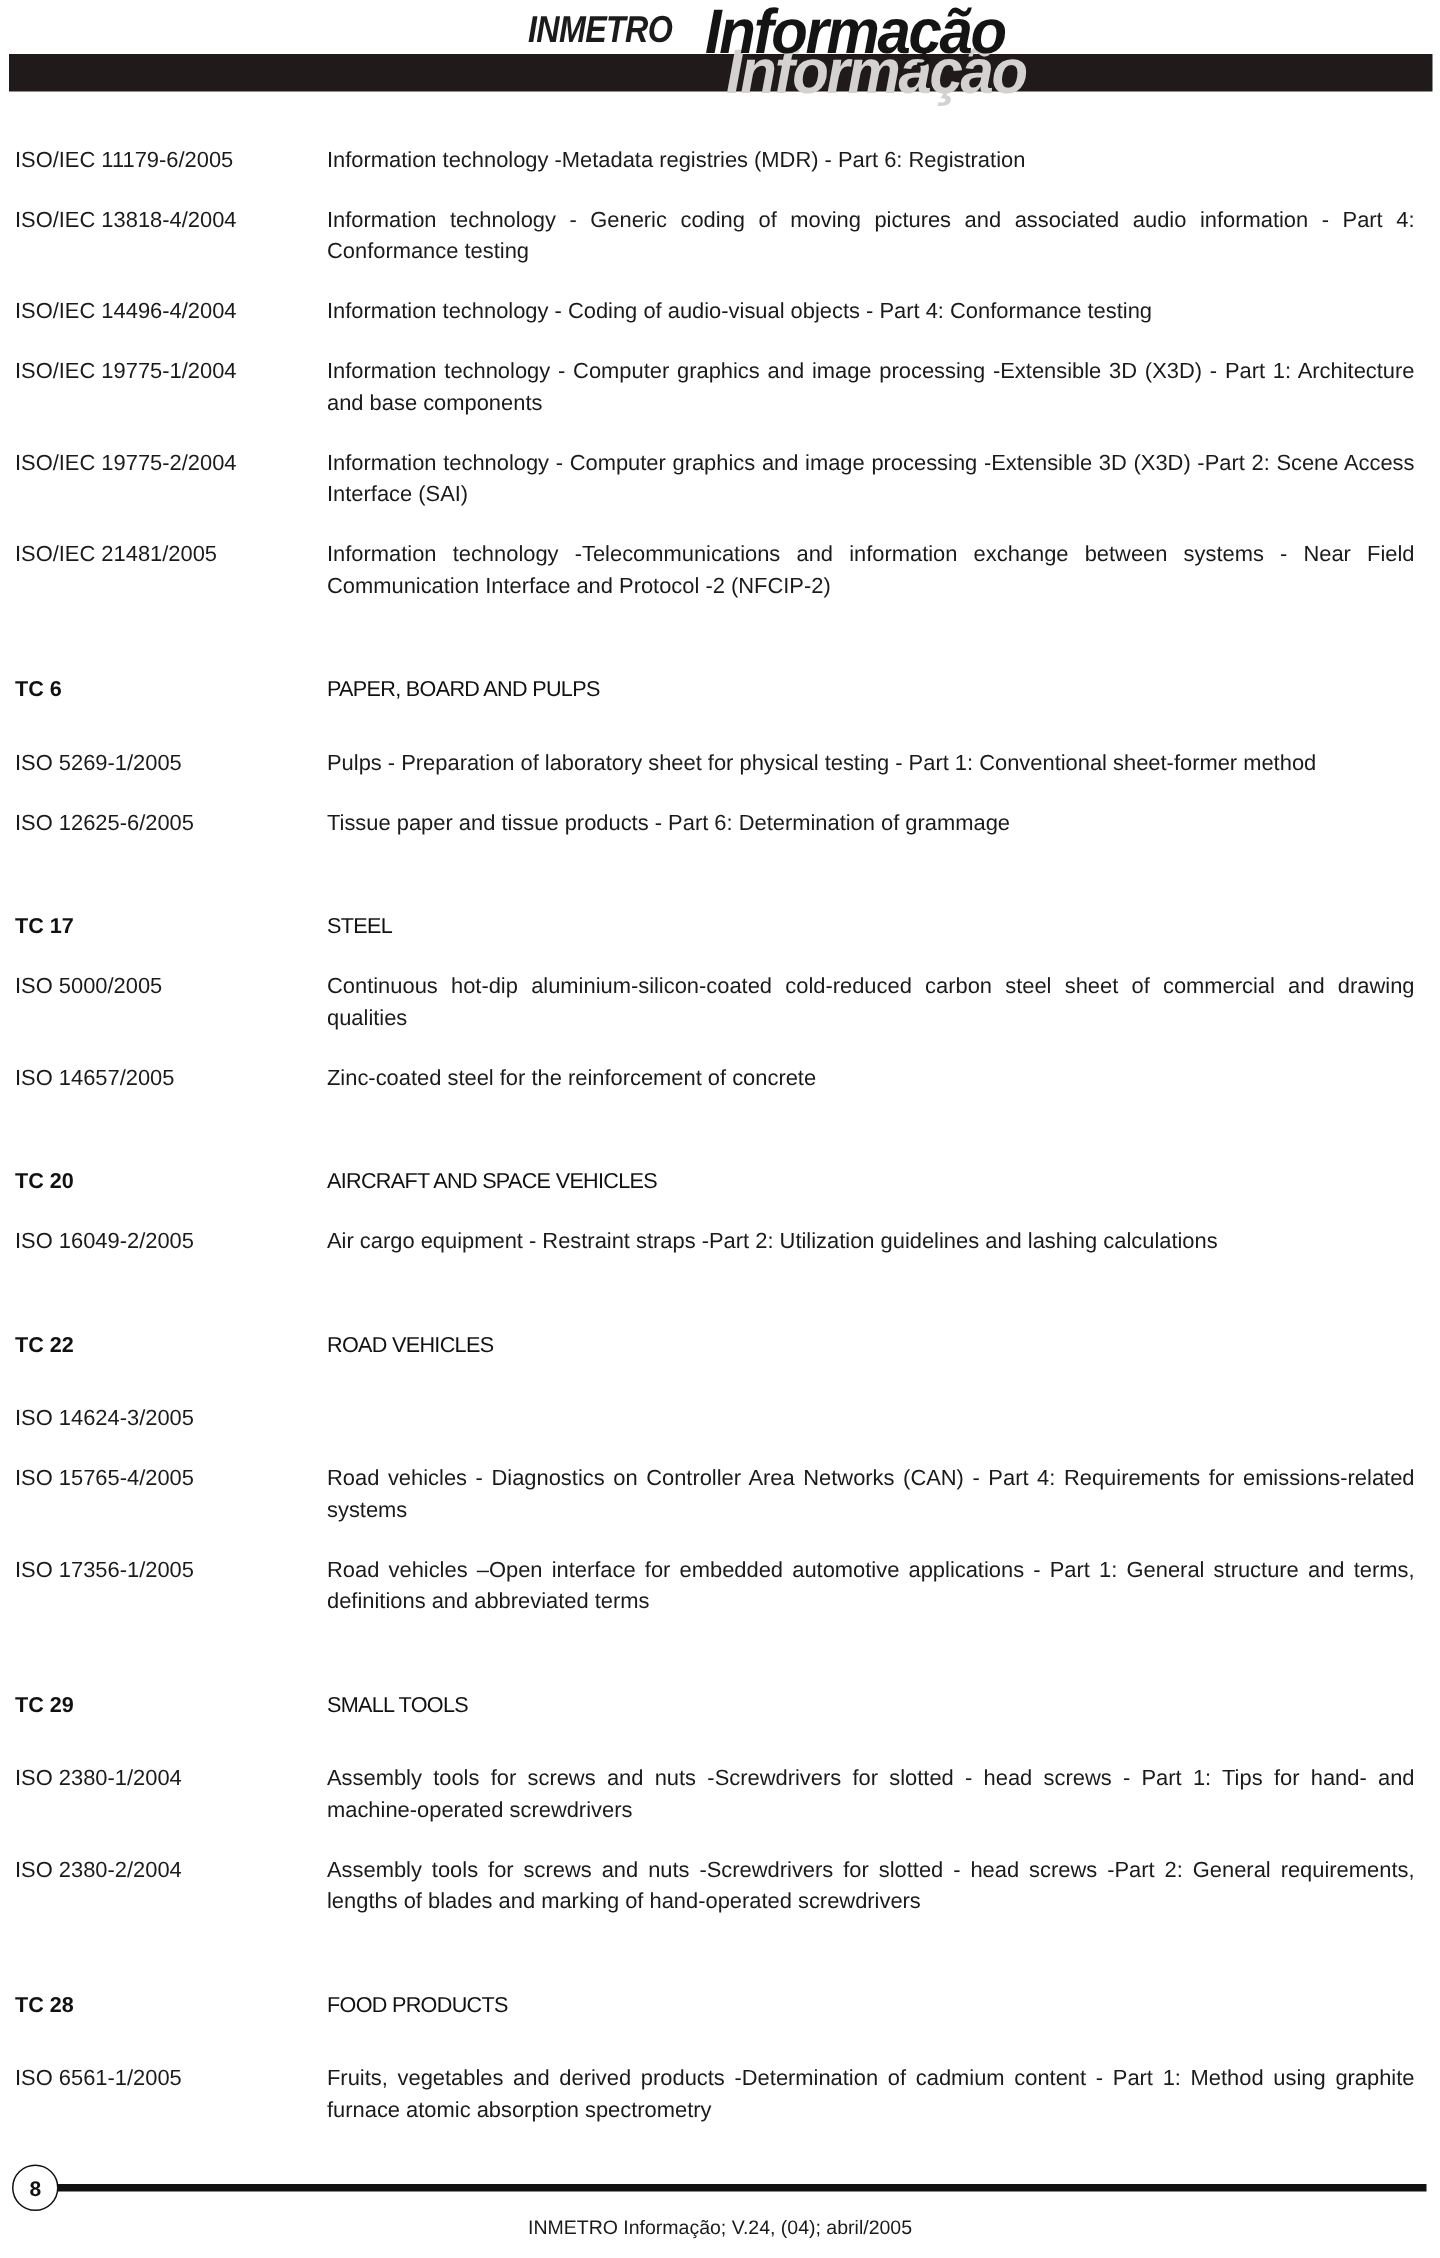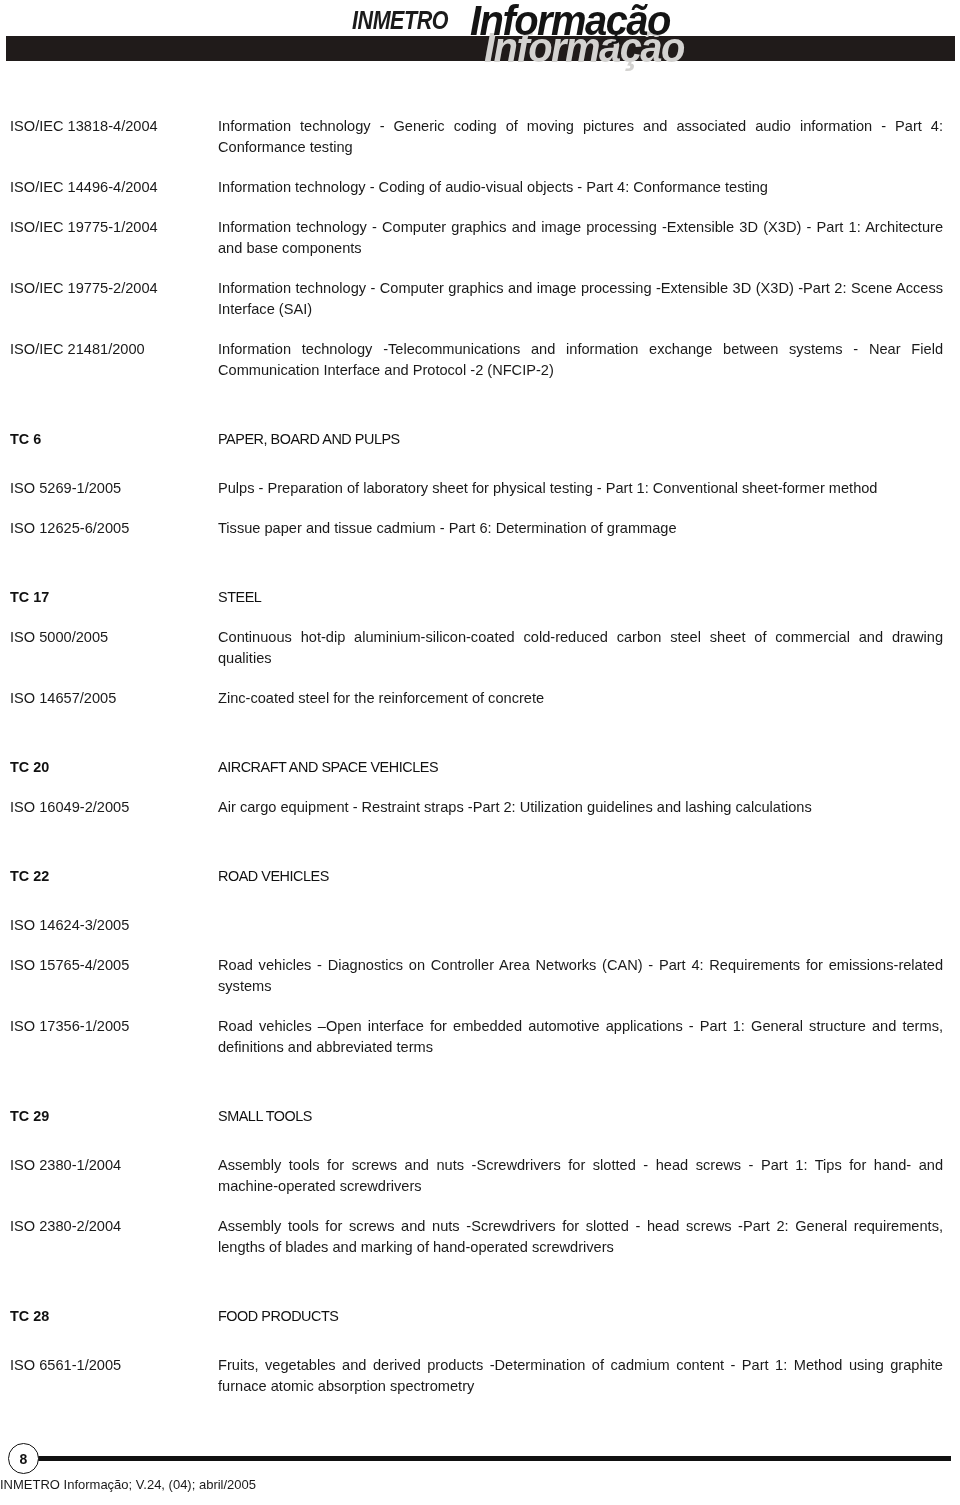--- a/index.html
+++ b/index.html
@@ -175,40 +175,45 @@
     justify-content: center;
     font-size: 14px;
     font-weight: bold;
     color: #111111;
   }
   .footer-caption {
     position: absolute;
     left: 0;
     top: 44px;
     width: 960px;
+    text-align: center;
     font-size: 13px;
     color: #1a1a1a;
   }
 </style>
 </head>
 <body>
 
 <div class="masthead">
   <div class="masthead-bar"></div>
   <div class="logo-wrap">
     <div class="logo-info-shadow">Informação</div>
     <div class="logo-inmetro">INMETRO</div>
     <div class="logo-info-main">Informação</div>
   </div>
 </div>
 
 <div class="content">
 
   <div class="gap-sm"></div>
 
+  <div class="entry">
+    <div class="code">ISO/IEC 11179-6/2005</div>
+    <div class="title">Information technology -Metadata registries (MDR) - Part 6: Registration</div>
+  </div>
   <div class="gap-sm"></div>
 
   <div class="entry">
     <div class="code">ISO/IEC 13818-4/2004</div>
     <div class="title">Information technology - Generic coding of moving pictures and associated audio information - Part 4: Conformance testing</div>
   </div>
   <div class="gap-sm"></div>
 
   <div class="entry">
     <div class="code">ISO/IEC 14496-4/2004</div>
@@ -222,40 +227,40 @@
   </div>
   <div class="gap-sm"></div>
 
   <div class="entry">
     <div class="code">ISO/IEC 19775-2/2004</div>
     <div class="title">Information technology - Computer graphics and image processing -Extensible 3D (X3D) -Part 2: Scene Access Interface (SAI)</div>
   </div>
   <div class="gap-sm"></div>
 
   <div class="entry">
-    <div class="code">ISO/IEC 21481/2000</div>
+    <div class="code">ISO/IEC 21481/2005</div>
     <div class="title">Information technology -Telecommunications and information exchange between systems - Near Field Communication Interface and Protocol -2 (NFCIP-2)</div>
   </div>
 
   <div class="gap-xl"></div>
   <div class="tc-row">
     <div class="tc-code">TC 6</div>
     <div class="tc-name">PAPER, BOARD AND PULPS</div>
   </div>
   <div class="gap-md"></div>
 
   <div class="entry">
     <div class="code">ISO 5269-1/2005</div>
     <div class="title">Pulps - Preparation of laboratory sheet for physical testing - Part 1: Conventional sheet-former method</div>
   </div>
   <div class="gap-sm"></div>
 
   <div class="entry">
     <div class="code">ISO 12625-6/2005</div>
-    <div class="title">Tissue paper and tissue cadmium - Part 6: Determination of grammage</div>
+    <div class="title">Tissue paper and tissue products - Part 6: Determination of grammage</div>
   </div>
 
   <div class="gap-xl"></div>
   <div class="tc-row">
     <div class="tc-code">TC 17</div>
     <div class="tc-name">STEEL</div>
   </div>
   <div class="gap-sm"></div>
 
   <div class="entry">

